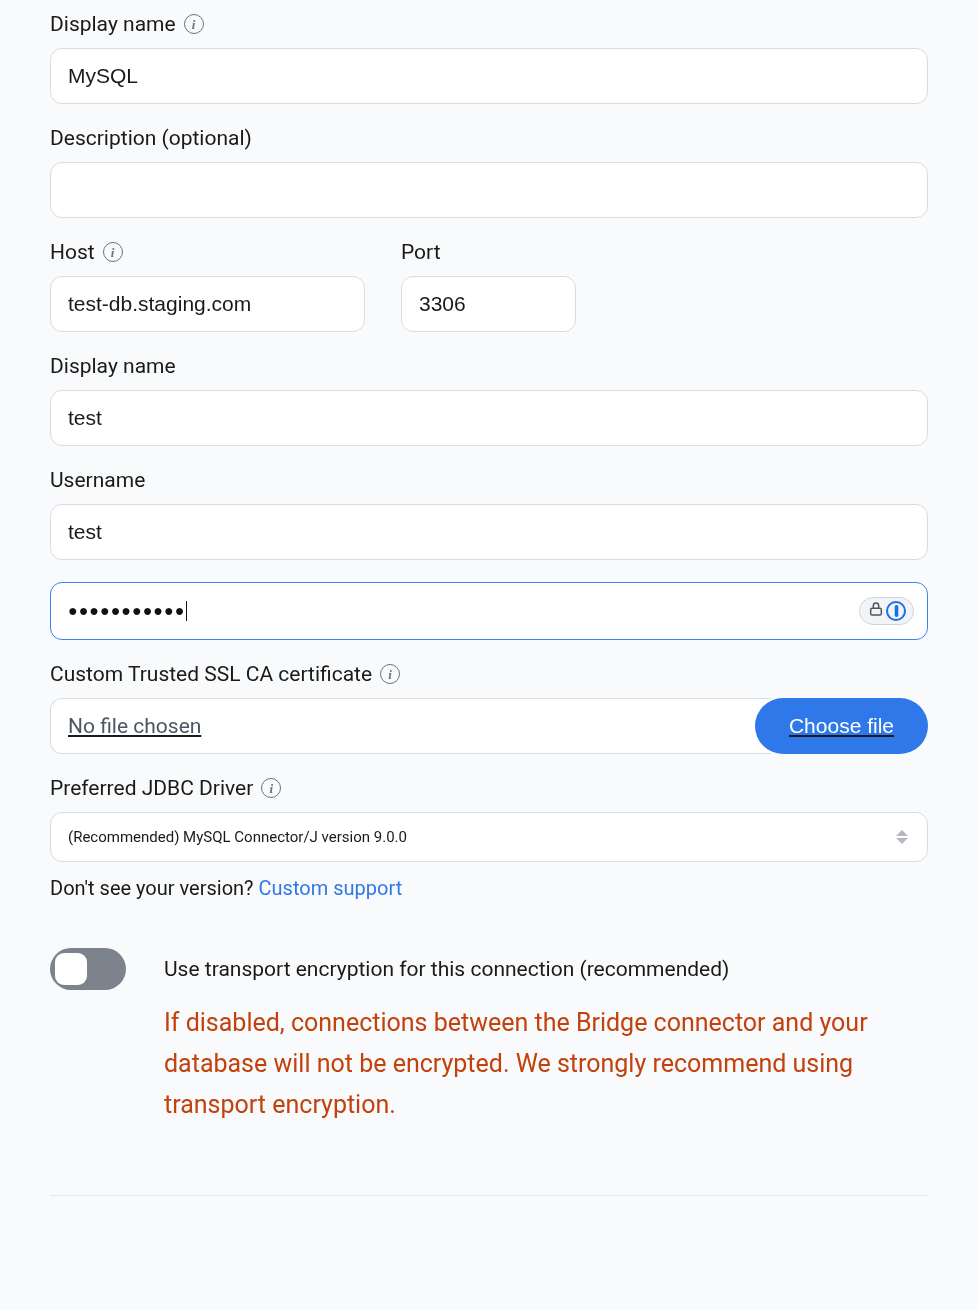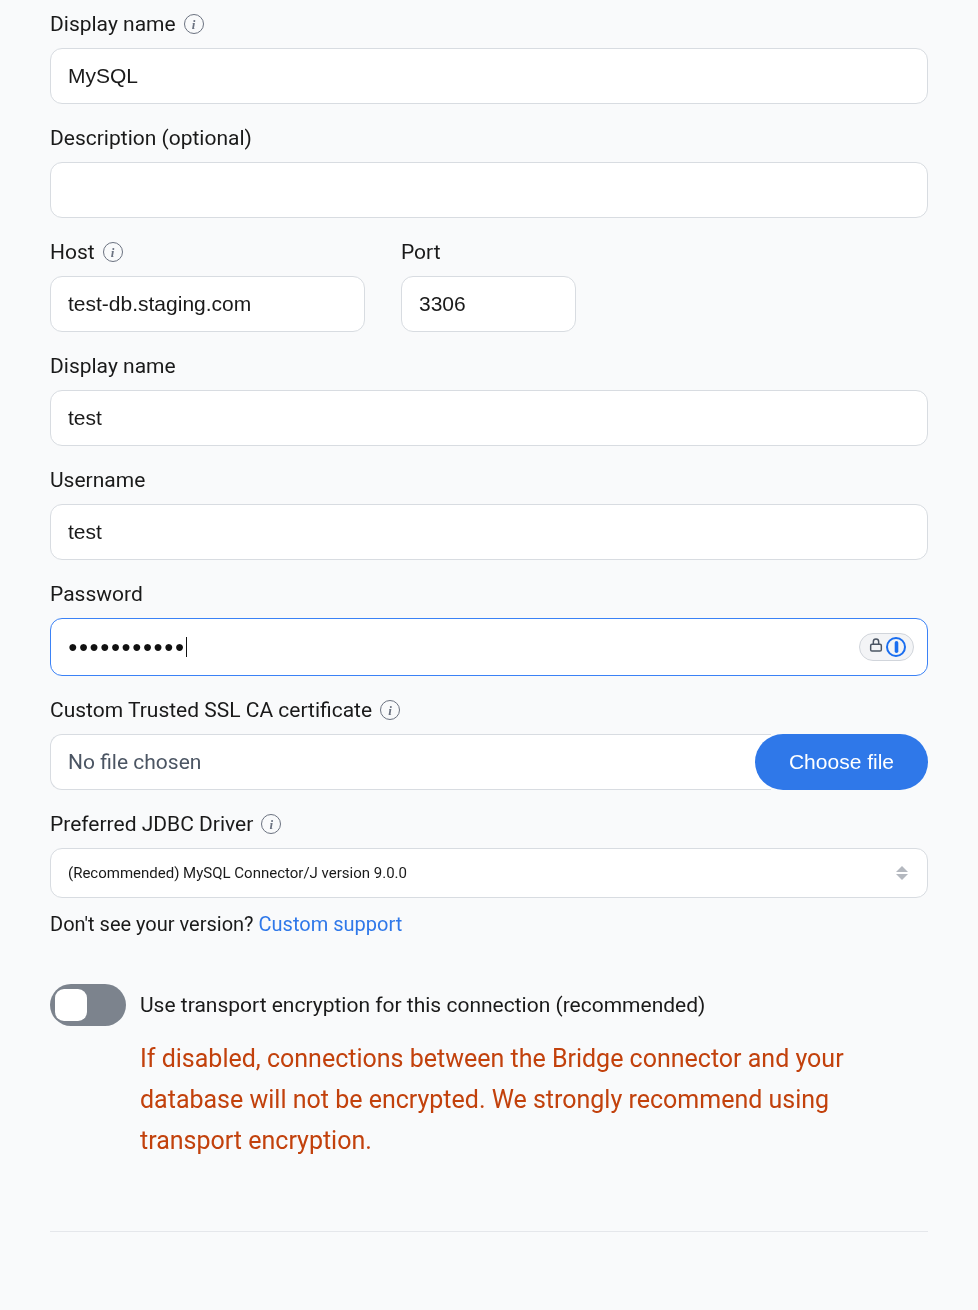--- a/index.html
+++ b/index.html
@@ -106,20 +106,21 @@
     width: 1px;
     height: 20px;
     background: #111;
     vertical-align: middle;
     margin-left: 1px;
   }
   .file-row {
     display: flex;
     align-items: stretch;
     gap: 0;
+    text-decoration: underline;
   }
   .file-display {
     flex: 1;
     border: 1px solid #d8dce1;
     border-right: none;
     border-radius: 12px 0 0 12px;
     background: #fff;
     padding: 15px 17px;
     font-size: 21px;
     color: #4b5563;
@@ -174,21 +175,21 @@
     color: #1a1a1a;
     margin-top: 14px;
   }
   .helper-link {
     color: #2f78e9;
     cursor: pointer;
   }
   .toggle-row {
     display: flex;
     align-items: flex-start;
-    gap: 14px;
+    gap: 38px;
     margin-top: 48px;
     justify-content: center;
   }
   .toggle {
     width: 76px;
     height: 42px;
     background: #7c838d;
     border-radius: 24px;
     position: relative;
     cursor: pointer;
@@ -268,23 +269,20 @@
   </div>
 
   <div class="field">
     <div class="label-row">
       <span class="label">Username</span>
     </div>
     <input class="input" type="text" value="test" style="">
   </div>
 
   <div class="field">
-    <div class="label-row">
-      <span class="label">Password</span>
-    </div>
     <div class="password-wrap">
       <div class="input input-focused" style="display:flex;align-items:center;height:58px;">
         <span class="pw-value">●●●●●●●●●●●</span>
           <span class="caret"></span>
       </div>
       <div class="pw-badges">
         <span class="pw-lock">
           <svg width="16" height="16" viewBox="0 0 24 24" fill="none" stroke="currentColor" stroke-width="2.2" stroke-linecap="round" stroke-linejoin="round">
               <rect x="4" y="11" width="16" height="10" rx="2"></rect>
               <path d="M8 11V7a4 4 0 0 1 8 0v4"></path>

